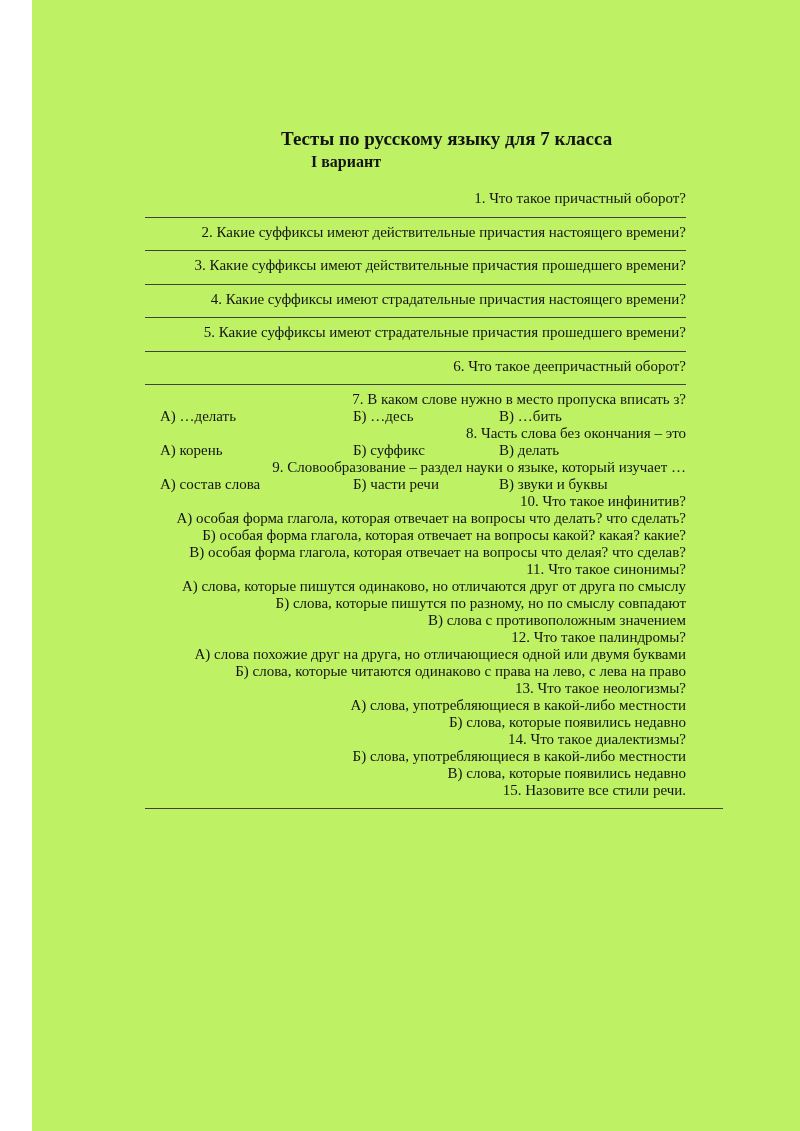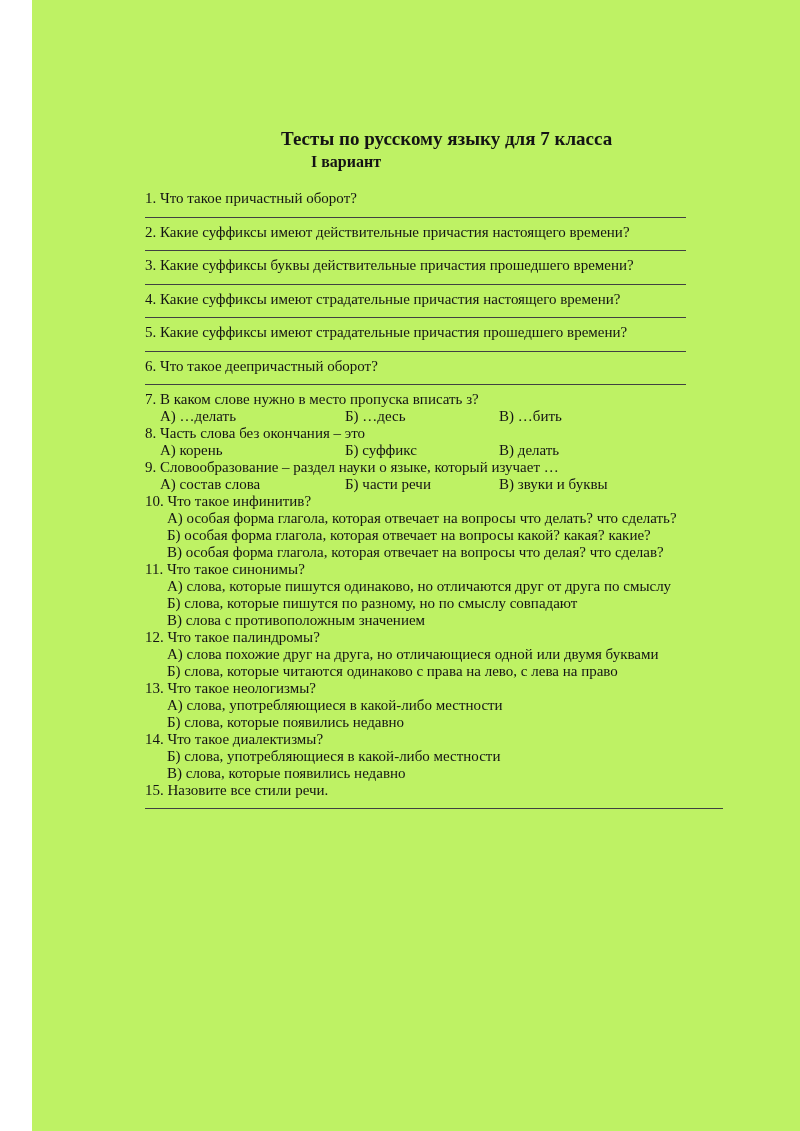--- a/index.html
+++ b/index.html
@@ -36,20 +36,21 @@
     padding-left: 166px;
     font-size: 16px;
     font-weight: 700;
     line-height: 23px;
     white-space: nowrap;
   }
   .questions {
     margin-top: 17px;
     font-size: 15px;
     line-height: 17px;
+    text-align: right;
   }
   .q-row {
     white-space: nowrap;
   }
   .answer-line {
     height: 0;
     width: 541px;
     border-top: 1.5px solid #414141;
     margin-top: 9.5px;
     margin-bottom: 6px;
@@ -62,21 +63,21 @@
   .opt-row {
     position: relative;
     height: 17px;
   }
   .opt-row .opt-col {
     position: absolute;
     top: 0;
     white-space: nowrap;
   }
   .opt-row .c0 { left: 15px; }
-  .opt-row .c1 { left: 200px; }
+  .opt-row .c1 { left: 208px; }
   .opt-row .c2 { left: 354px; }
   .opt-line {
     padding-left: 22px;
     white-space: nowrap;
   }
 </style>
 </head>
 <body>
 
 <div class="page">
@@ -86,21 +87,21 @@
     <div class="questions" id="questions">
         <div class="question">
           <div class="q-row"><span class="q-num">1.</span> <span class="q-text">Что такое причастный оборот?</span></div>
           <div class="answer-line"></div>
         </div>
         <div class="question">
           <div class="q-row"><span class="q-num">2.</span> <span class="q-text">Какие суффиксы имеют действительные причастия настоящего времени?</span></div>
           <div class="answer-line"></div>
         </div>
         <div class="question">
-          <div class="q-row"><span class="q-num">3.</span> <span class="q-text">Какие суффиксы буквы действительные причастия прошедшего времени?</span></div>
+          <div class="q-row"><span class="q-num">3.</span> <span class="q-text">Какие суффиксы имеют действительные причастия прошедшего времени?</span></div>
           <div class="answer-line"></div>
         </div>
         <div class="question">
           <div class="q-row"><span class="q-num">4.</span> <span class="q-text">Какие суффиксы имеют страдательные причастия настоящего времени?</span></div>
           <div class="answer-line"></div>
         </div>
         <div class="question">
           <div class="q-row"><span class="q-num">5.</span> <span class="q-text">Какие суффиксы имеют страдательные причастия прошедшего времени?</span></div>
           <div class="answer-line"></div>
         </div>

